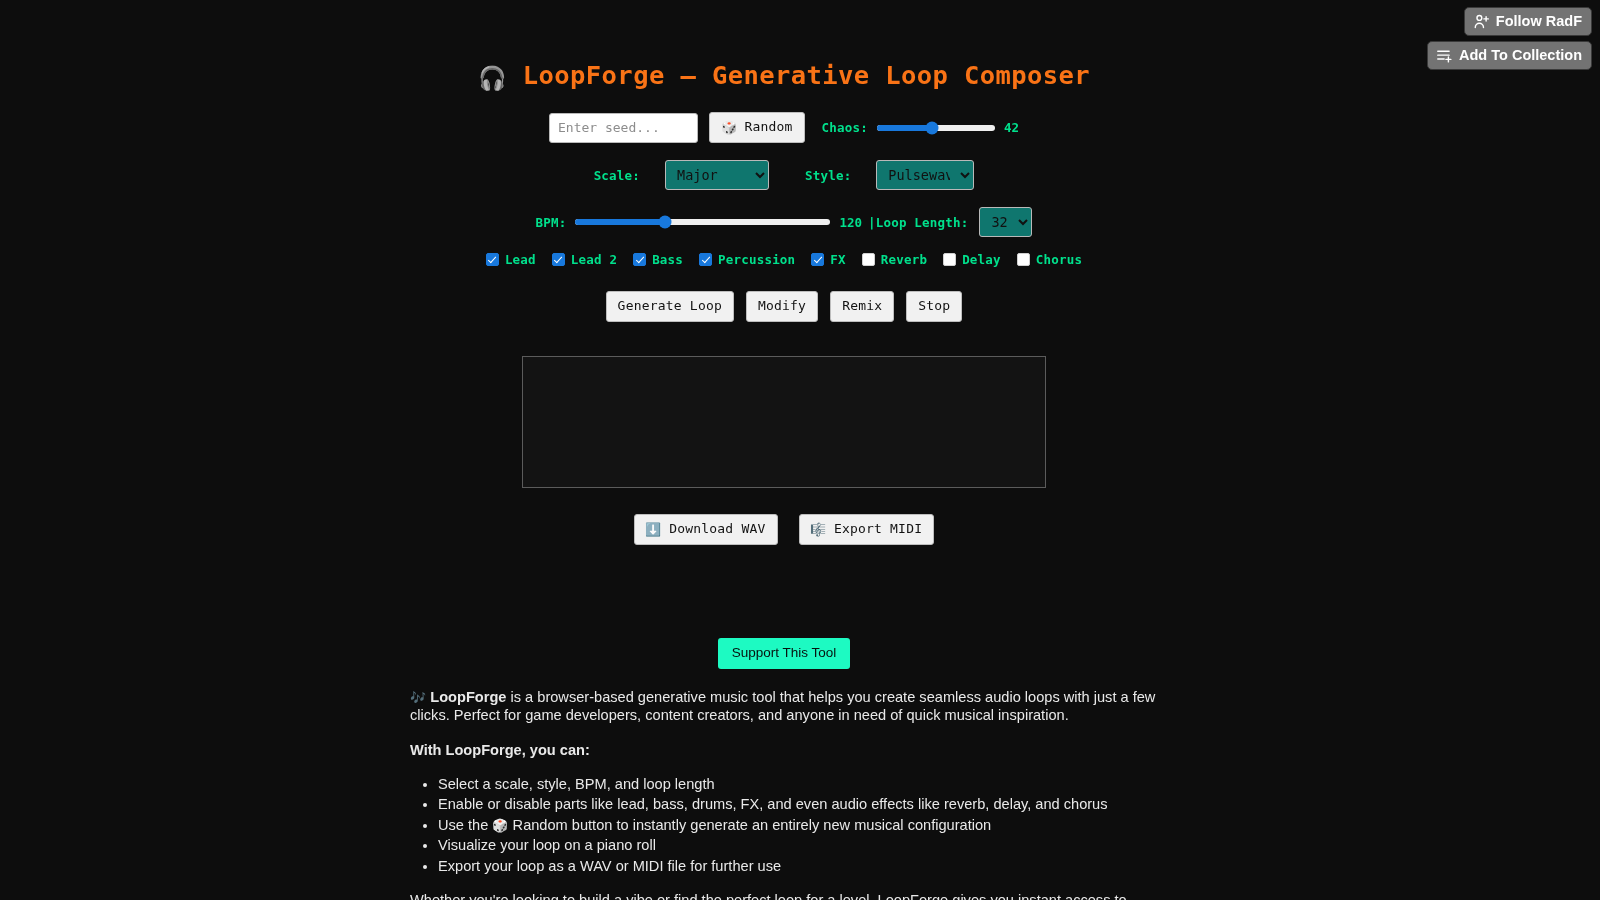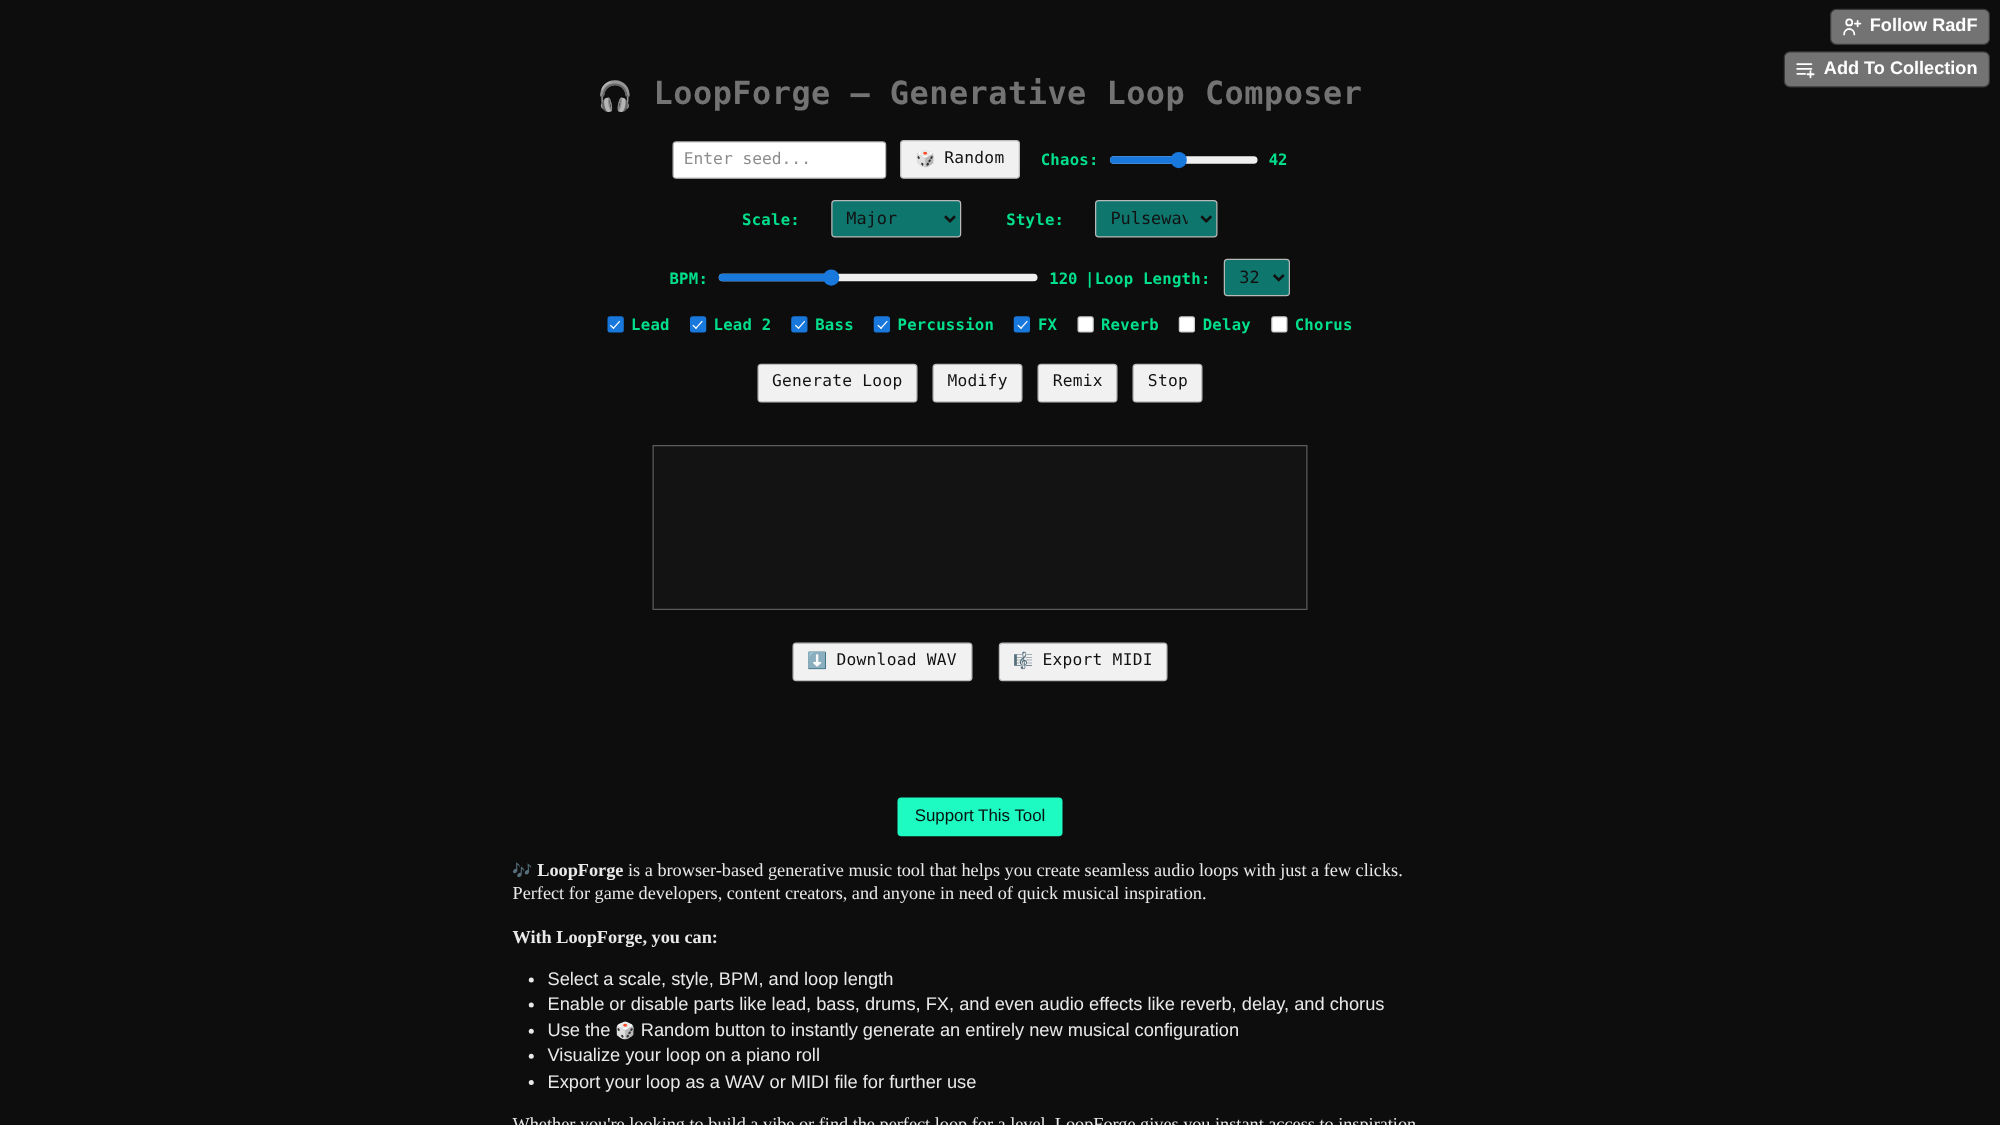--- a/index.html
+++ b/index.html
@@ -51,21 +51,21 @@
     height: 900px;
     text-align: center;
   }
 
   .title {
     margin: 0;
     padding-top: 61px;
     font-family: "DejaVu Sans Mono", "Liberation Mono", monospace;
     font-size: 25.5px;
     font-weight: bold;
-    color: #737373;
+    color: #f97316;
     letter-spacing: 0.4px;
     line-height: 1.1;
     white-space: nowrap;
   }
   .title .hp { filter: grayscale(1) brightness(1.55); font-size: 23px; vertical-align: -2px; }
 
   .row {
     display: flex;
     align-items: center;
     justify-content: center;
@@ -82,21 +82,21 @@
   .lbl {
     font-family: "DejaVu Sans Mono", "Liberation Mono", monospace;
     font-size: 12.5px;
     font-weight: bold;
     color: #00e08c;
     letter-spacing: 0.2px;
   }
 
   
   .seed-input {
-    width: 171px;
+    width: 149px;
     height: 30px;
     background: #ffffff;
     color: #111;
     border: 1px solid #b9b9b9;
     border-radius: 3px;
     padding: 0 8px;
     font-family: "DejaVu Sans Mono", "Liberation Mono", monospace;
     font-size: 13px;
   }
   .seed-input::placeholder { color: #8d8d8d; }
@@ -220,21 +220,21 @@
   
   .desc {
     width: 748px;
     margin: 19px auto 0 auto;
     text-align: left;
     color: #e9e9e9;
     font-family: "Liberation Sans", sans-serif;
     font-size: 14.6px;
     line-height: 1.26;
   }
-  .desc p { margin: 0 0 16px 0; font-family: Liberation Serif, serif; }
+  .desc p { margin: 0 0 16px 0; }
   .desc p.last { margin-bottom: 0; }
   .desc b { font-weight: bold; }
   .desc ul { margin: 0 0 16px 0; padding-left: 28px; }
   .desc li { margin: 0 0 2px 0; }
   .note-emoji { font-size: 13px; }
 </style>
 </head>
 <body>
 
 <div class="topbar">

